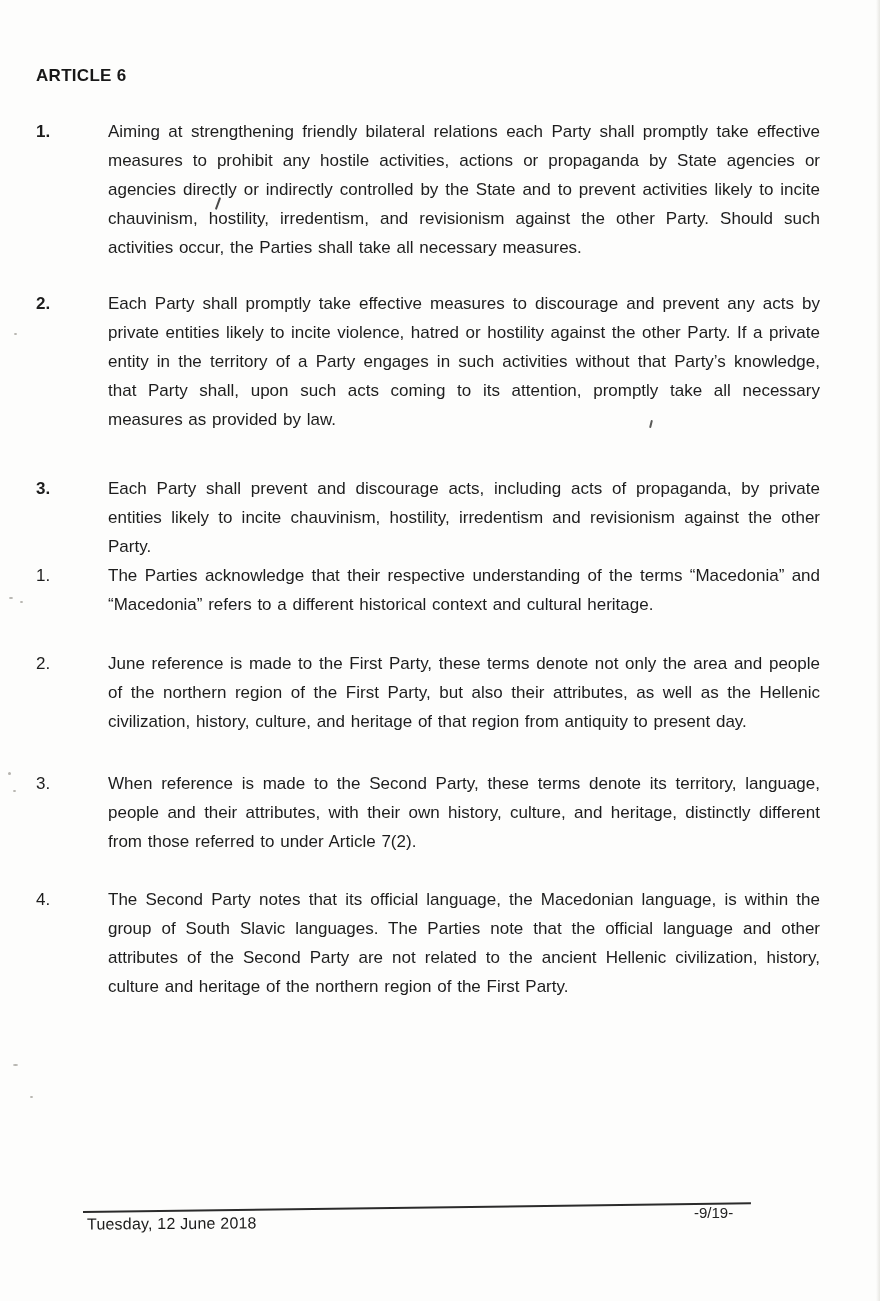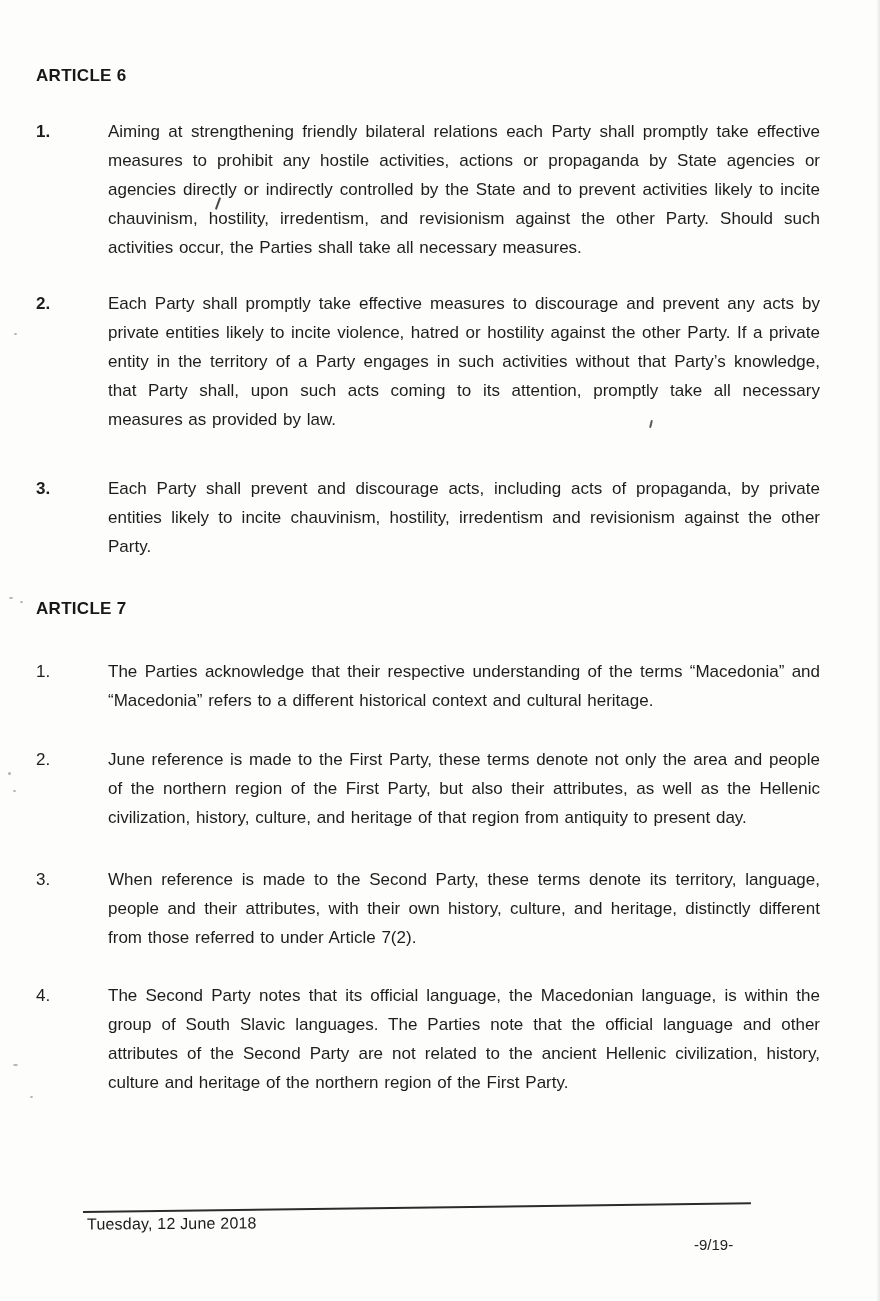--- a/index.html
+++ b/index.html
@@ -54,21 +54,21 @@
   .footer-date {
     position: absolute;
     left: 87px; top: 1215px;
     font-size: 16px;
     letter-spacing: 0.2px;
     color: #1b1b1b;
     transform: rotate(-0.4deg);
   }
   .footer-page {
     position: absolute;
-    left: 694px; top: 1236px;
+    left: 694px; top: 1204px;
     font-size: 15px;
     color: #222;
   }
 
   
   .artifact { position: absolute; pointer-events: none; }
   .slash-mark {
     left: 217px; top: 197px; width: 2px; height: 13px;
     background: #4a4a4a; transform: rotate(20deg); border-radius: 1px;
   }
@@ -106,21 +106,20 @@
     <div class="item a6" id="a6-i2">
       <span class="num">2.</span>
       <span class="txt">Each Party shall promptly take effective measures to discourage and prevent any acts by private entities likely to incite violence, hatred or hostility against the other Party. If a private entity in the territory of a Party engages in such activities without that Party’s knowledge, that Party shall, upon such acts coming to its attention, promptly take all necessary measures as provided by law.</span>
     </div>
 
     <div class="item a6" id="a6-i3">
       <span class="num">3.</span>
       <span class="txt">Each Party shall prevent and discourage acts, including acts of propaganda, by private entities likely to incite chauvinism, hostility, irredentism and revisionism against the other Party.</span>
     </div>
 
-    <div class="article-heading" id="heading-a7">ARTICLE 7</div>
 
     <div class="item a7" id="a7-i1">
       <span class="num">1.</span>
       <span class="txt">The Parties acknowledge that their respective understanding of the terms “Macedonia” and “Macedonia” refers to a different historical context and cultural heritage.</span>
     </div>
 
     <div class="item a7" id="a7-i2">
       <span class="num">2.</span>
       <span class="txt">June reference is made to the First Party, these terms denote not only the area and people of the northern region of the First Party, but also their attributes, as well as the Hellenic civilization, history, culture, and heritage of that region from antiquity to present day.</span>
     </div>

